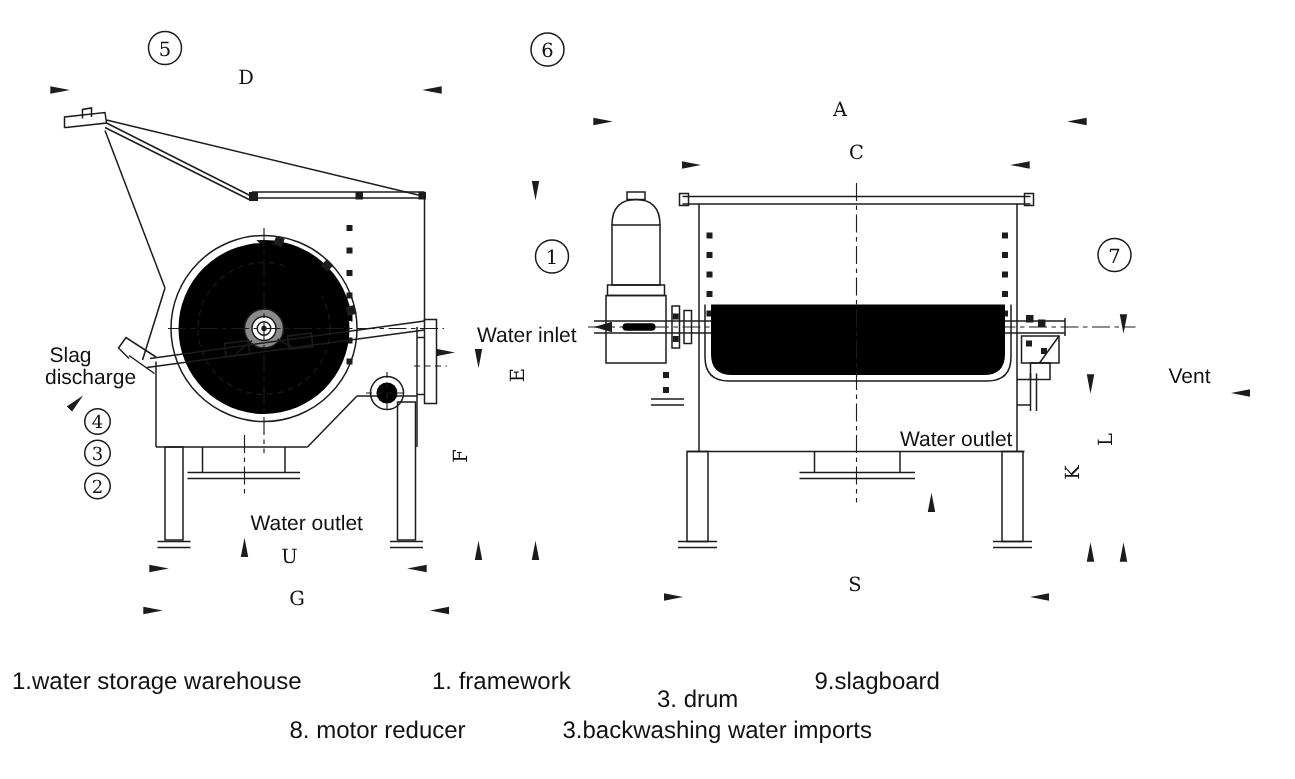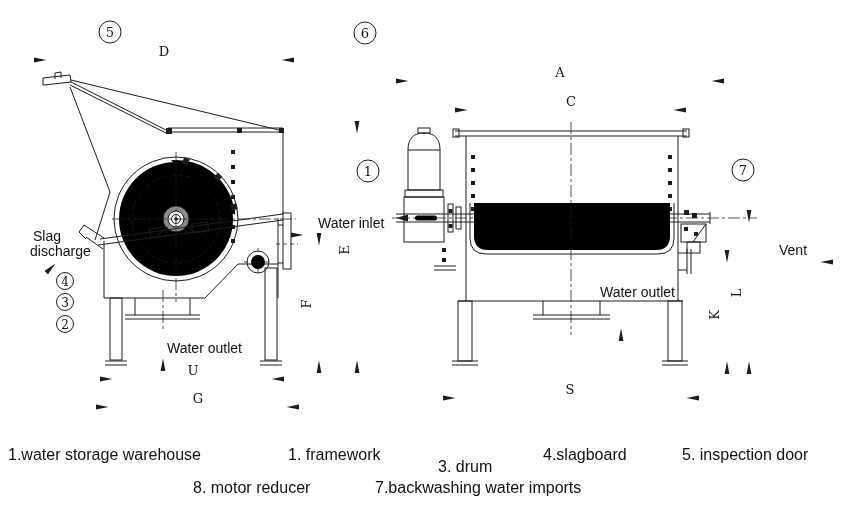--- a/index.html
+++ b/index.html
@@ -398,18 +398,17 @@
 
     <text class="ann" x="779" y="255">Vent</text>
     <line class="s05" x1="764" y1="262" x2="821" y2="262" marker-end="url(#arr)"></line>
   </g>
 </svg>
 
 <div class="legend">
   <span style="left:8px;   top:446px;">1.water storage warehouse</span>
   <span style="left:288px; top:446px;">1. framework</span>
   <span style="left:438px; top:458px;">3. drum</span>
-  <span style="left:543px; top:446px;">4.slagboard</span>
-  <span style="left:682px; top:446px;">5. inspection door</span>
+  <span style="left:543px; top:446px;">9.slagboard</span>
   <span style="left:193px; top:479px;">8. motor reducer</span>
-  <span style="left:375px; top:479px;">7.backwashing water imports</span>
+  <span style="left:375px; top:479px;">3.backwashing water imports</span>
 </div>
 </div>
 
 </body></html>

